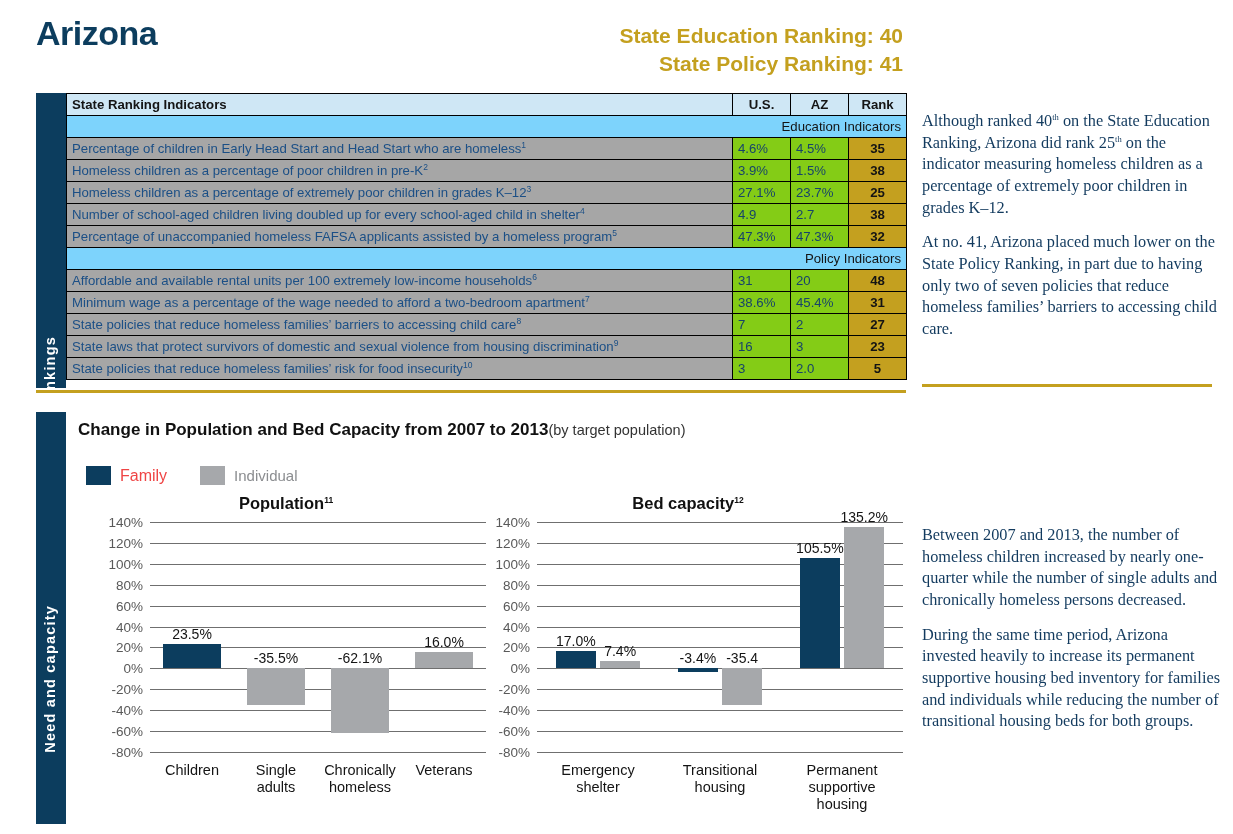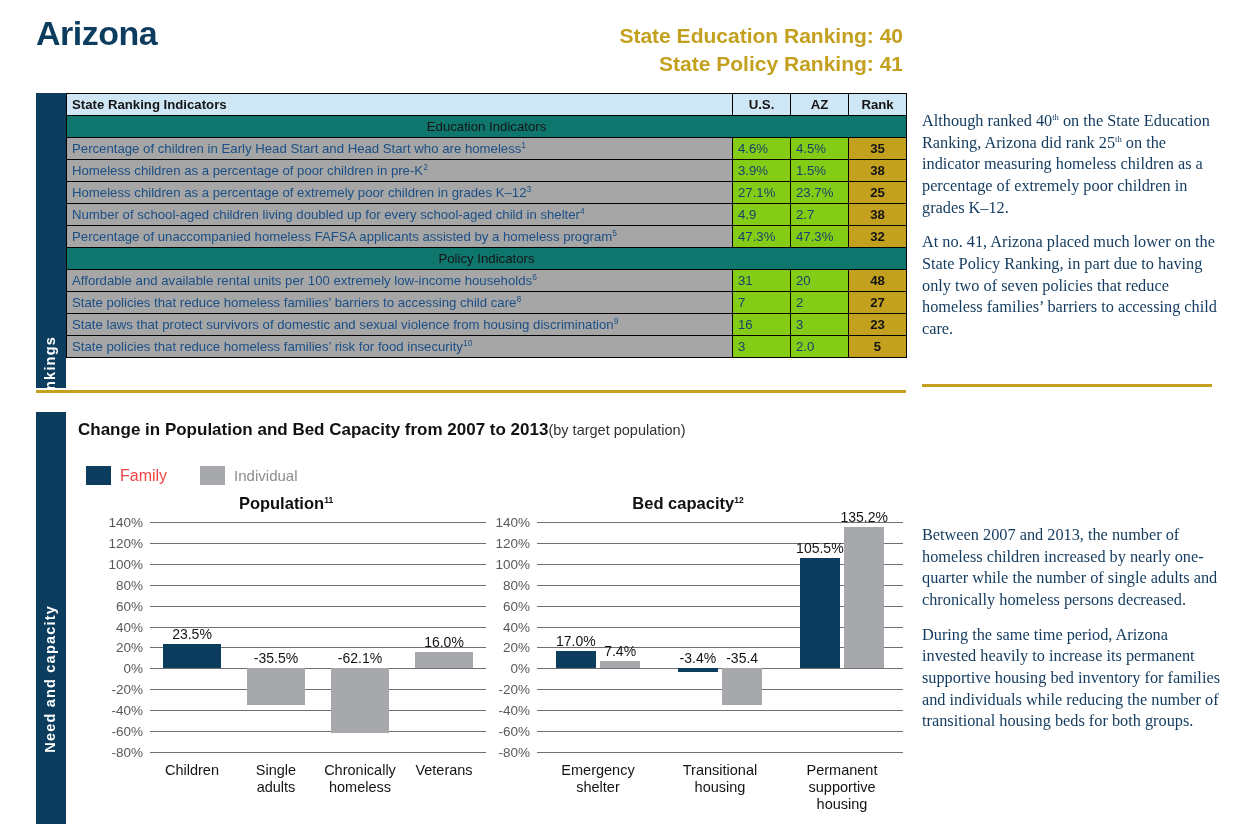--- a/index.html
+++ b/index.html
@@ -48,22 +48,22 @@
   .col-us  { width: 58px; }
   .col-az  { width: 58px; }
   .col-rk  { width: 58px; }
   .thead th {
     background: #cfe7f5; color: #141414; font-weight: bold;
     font-size: 14.5px; height: 26px;
   }
   .thead th.ind { text-align: left; }
   .thead th.num { text-align: center; }
   .section-row td {
-    background: #0f766e; color: #141414; font-size: 14px;
-    text-align: center; height: 23px;
+    background: #7dd3fc; color: #141414; font-size: 14px;
+    text-align: right; height: 23px;
   }
   .data-row .ind {
     background: #a6a6a6; color: #1b4f86; text-align: left; white-space: nowrap;
     overflow: hidden;
   }
   .data-row .val {
     background: #84cc16; color: #16436b; text-align: left; padding-right: 7px;
   }
   .data-row .rk {
     background: #c4a01f; color: #141414; text-align: center; font-weight: bold;
@@ -202,20 +202,26 @@
             <td class="rk">32</td>
           </tr>
           <tr class="section-row">
             <td colspan="4">Policy Indicators</td>
           </tr>
           <tr class="data-row">
             <td class="ind">Affordable and available rental units per 100 extremely low-income households<sup>6</sup></td>
             <td class="val">31</td>
             <td class="val">20</td>
             <td class="rk">48</td>
+          </tr>
+          <tr class="data-row">
+            <td class="ind">Minimum wage as a percentage of the wage needed to afford a two-bedroom apartment<sup>7</sup></td>
+            <td class="val">38.6%</td>
+            <td class="val">45.4%</td>
+            <td class="rk">31</td>
           </tr>
           <tr class="data-row">
             <td class="ind">State policies that reduce homeless families’ barriers to accessing child care<sup>8</sup></td>
             <td class="val">7</td>
             <td class="val">2</td>
             <td class="rk">27</td>
           </tr>
           <tr class="data-row">
             <td class="ind">State laws that protect survivors of domestic and sexual violence from housing discrimination<sup>9</sup></td>
             <td class="val">16</td>

